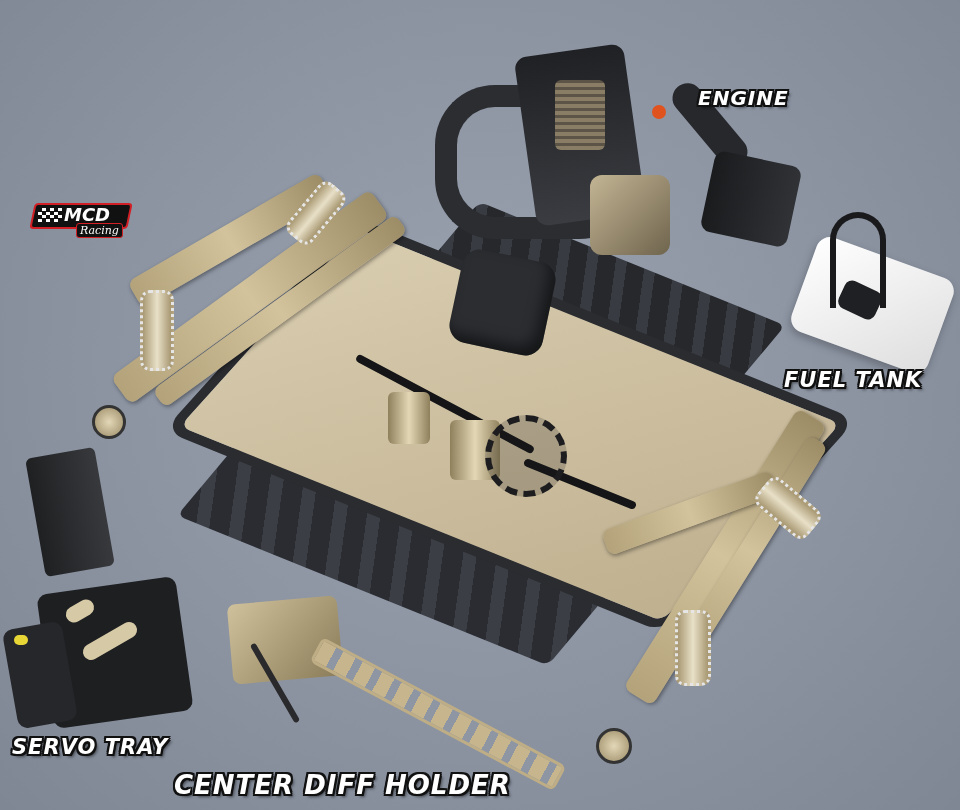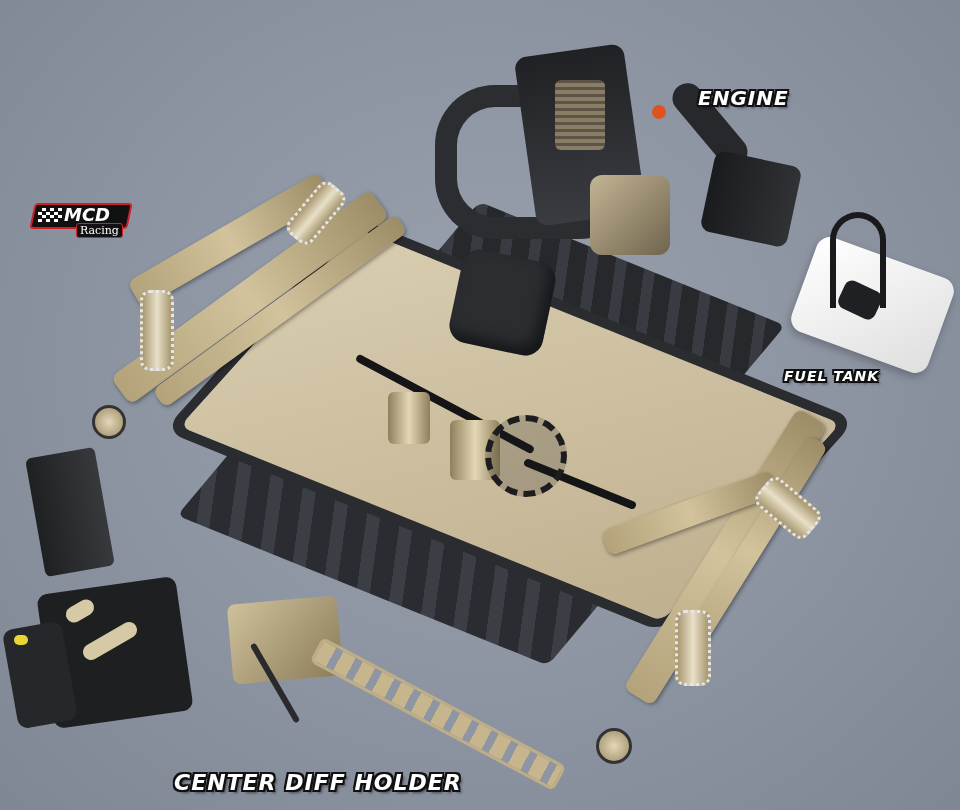--- a/index.html
+++ b/index.html
@@ -4,30 +4,30 @@
 <style>
   html, body { margin:0; padding:0; }
   body { width:960px; height:810px; overflow:hidden; background:#8e96a4; font-family:"DejaVu Sans", sans-serif; }
   .stage { position:relative; width:960px; height:810px; overflow:hidden;
     background: radial-gradient(ellipse at 50% 45%, #9aa2b0 0%, #8c94a2 55%, #7f8795 100%); }
   .label { position:absolute; font-family:"DejaVu Sans", sans-serif; font-weight:bold; font-style:italic; color:#fff;
     letter-spacing:1px; white-space:nowrap;
     text-shadow: -2px -2px 0 #111, 2px -2px 0 #111, -2px 2px 0 #111, 2px 2px 0 #111, 0 2px 0 #111, 0 -2px 0 #111, 2px 0 0 #111, -2px 0 0 #111, 3px 3px 3px rgba(0,0,0,.5); }
   .title { left:42px; top:6px; font-size:33px; letter-spacing:0px; }
   .lbl-engine { left:698px; top:86px; font-size:20px; }
-  .lbl-fuel { left:784px; top:368px; font-size:14px; }
+  .lbl-fuel { left:784px; top:368px; font-size:21px; }
   .lbl-servo { left:12px; top:735px; font-size:21px; }
-  .lbl-diff { left:174px; top:770px; font-size:22px; }
+  .lbl-diff { left:174px; top:770px; font-size:26px; }
 
   .logo { position:absolute; left:32px; top:203px; width:96px; height:36px;text-align:right; }
   .logo .plate { position:absolute; left:0; top:0; width:94px; height:22px; background:#111; border:2px solid #d21f26; border-radius:4px; transform:skewX(-12deg); }
   .logo .checker { position:absolute; left:6px; top:5px; width:24px; height:14px;
     background: repeating-conic-gradient(#fff 0 25%, #111 0 50%) 0 0/8px 7px; }
   .logo .mcd { position:absolute; left:32px; top:1px; color:#fff; font-weight:bold; font-style:italic; font-size:18px; font-family:"DejaVu Sans", sans-serif; }
-  .logo .racing { position:absolute; left:44px; top:20px; color:#fff; font-size:11px; font-family:"DejaVu Serif", serif;
+  .logo .racing { position:absolute; left:44px; top:20px; color:#fff; font-style:italic; font-size:11px; font-family:"DejaVu Serif", serif;
     background:#111; border:1px solid #d21f26; border-radius:3px; padding:0 3px; }
 
   .part { position:absolute; }
   .chassis-plate { left:250px; top:300px; width:520px; height:250px; background:linear-gradient(135deg,#d9cdb0,#bfb08f);
     transform: rotate(22deg) skewX(-20deg); border-radius:10px; box-shadow: 0 0 0 10px #2a2c30; }
   .chassis-mud { left:230px; top:410px; width:400px; height:200px; background:repeating-linear-gradient(60deg,#2a2c31 0 18px,#3b3e44 18px 30px);
     transform: rotate(22deg) skewX(-18deg); border-radius:8px; }
   .chassis-mud2 { left:420px; top:250px; width:330px; height:140px; background:repeating-linear-gradient(60deg,#26282c 0 16px,#383b41 16px 26px);
     transform: rotate(22deg) skewX(-18deg); border-radius:8px; }
   .tank-dark { left:455px; top:255px; width:95px; height:95px; background:#2b2d31; border-radius:18px; transform:rotate(12deg); box-shadow: inset -8px -8px 14px rgba(0,0,0,.5); }
@@ -134,14 +134,15 @@
 
   <div class="logo">
     <div class="plate"></div>
     <div class="checker"></div>
     <div class="mcd">MCD</div>
     <div class="racing">Racing</div>
   </div>
 
   <div class="label lbl-engine">ENGINE</div>
   <div class="label lbl-fuel">FUEL TANK</div>
+  <div class="label lbl-servo">SERVO TRAY</div>
   <div class="label lbl-diff">CENTER DIFF HOLDER</div>
 </div>
 
 </body></html>

